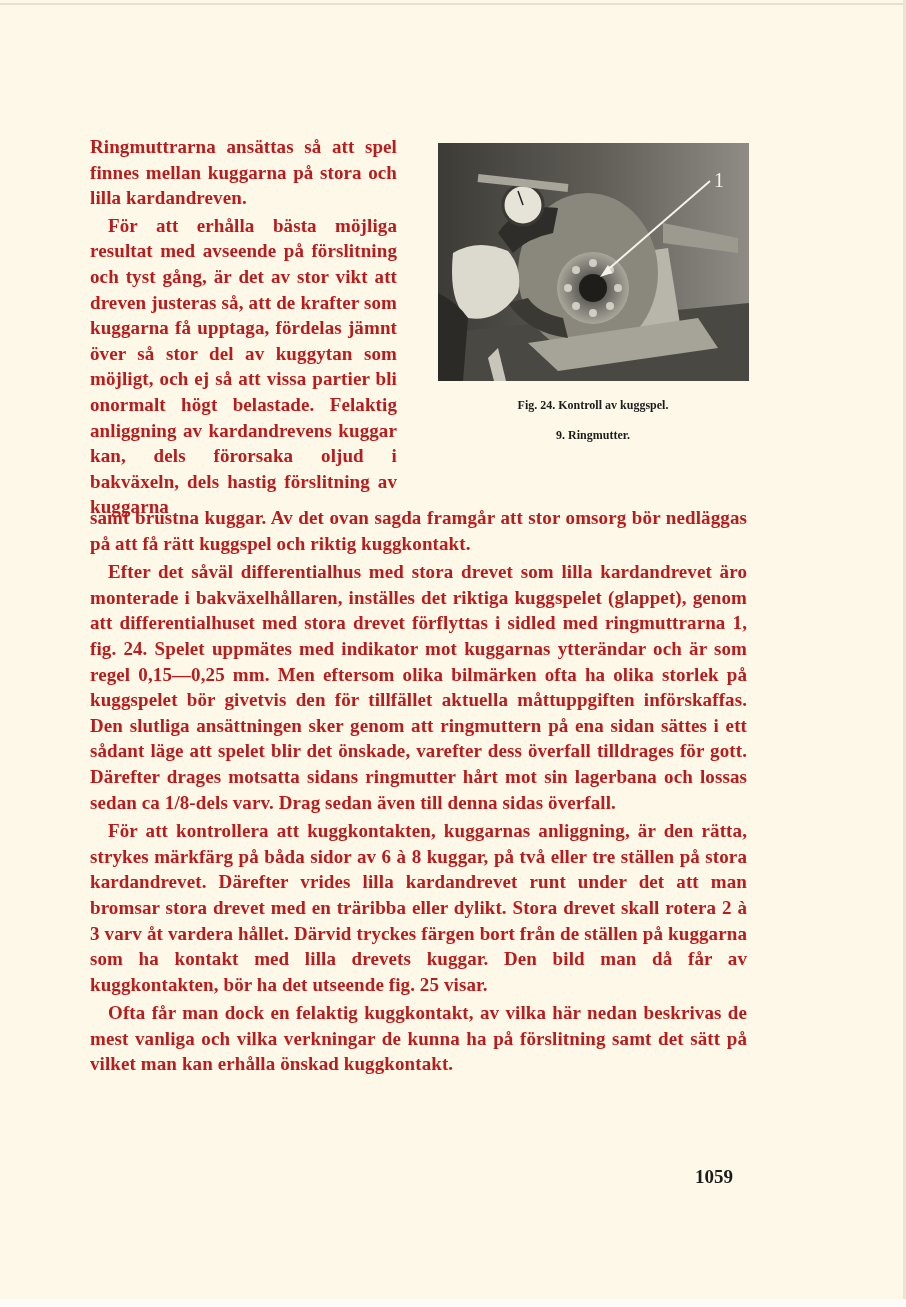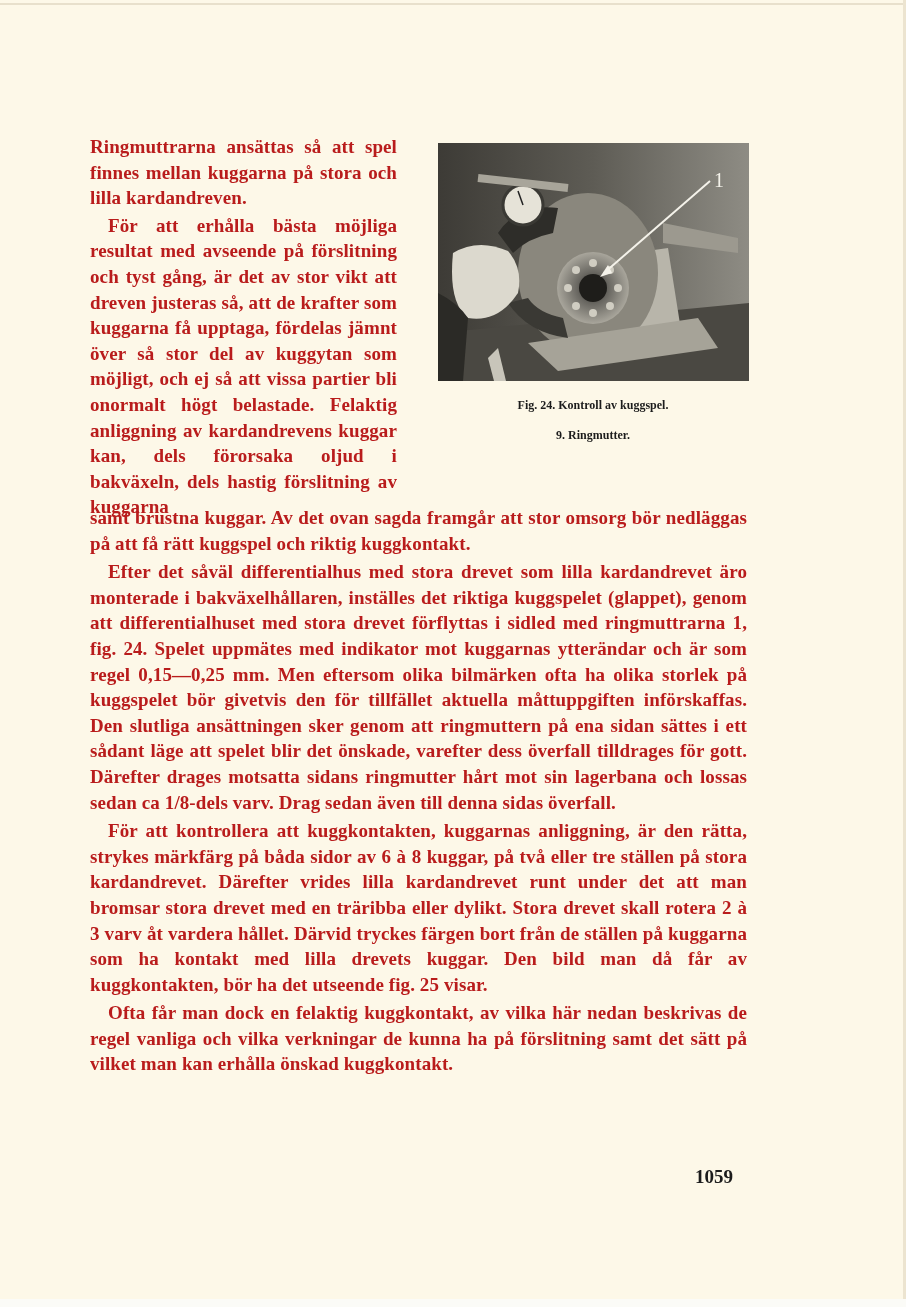--- a/index.html
+++ b/index.html
@@ -116,16 +116,16 @@
   </svg>
 </div>
 
 <div class="caption c1">Fig. 24. Kontroll av kuggspel.</div>
 <div class="caption c2">9. Ringmutter.</div>
 
 <div class="full-text text">
   <p>samt brustna kuggar. Av det ovan sagda framgår att stor omsorg bör nedläggas på att få rätt kuggspel och riktig kuggkontakt.</p>
   <p>Efter det såväl differentialhus med stora drevet som lilla kardandrevet äro monterade i bakväxelhållaren, inställes det riktiga kuggspelet (glappet), genom att differentialhuset med stora drevet förflyttas i sidled med ringmuttrarna 1, fig. 24. Spelet uppmätes med indikator mot kuggarnas ytterändar och är som regel 0,15—0,25 mm. Men eftersom olika bilmärken ofta ha olika storlek på kuggspelet bör givetvis den för tillfället aktuella måttuppgiften införskaffas. Den slutliga ansättningen sker genom att ringmuttern på ena sidan sättes i ett sådant läge att spelet blir det önskade, varefter dess överfall tilldrages för gott. Därefter drages motsatta sidans ringmutter hårt mot sin lagerbana och lossas sedan ca 1/8-dels varv. Drag sedan även till denna sidas överfall.</p>
   <p>För att kontrollera att kuggkontakten, kuggarnas anliggning, är den rätta, strykes märkfärg på båda sidor av 6 à 8 kuggar, på två eller tre ställen på stora kardandrevet. Därefter vrides lilla kardandrevet runt under det att man bromsar stora drevet med en träribba eller dylikt. Stora drevet skall rotera 2 à 3 varv åt vardera hållet. Därvid tryckes färgen bort från de ställen på kuggarna som ha kontakt med lilla drevets kuggar. Den bild man då får av kuggkontakten, bör ha det utseende fig. 25 visar.</p>
-  <p>Ofta får man dock en felaktig kuggkontakt, av vilka här nedan beskrivas de regel vanliga och vilka verkningar de kunna ha på förslitning samt det sätt på vilket man kan erhålla önskad kuggkontakt.</p>
+  <p>Ofta får man dock en felaktig kuggkontakt, av vilka här nedan beskrivas de mest vanliga och vilka verkningar de kunna ha på förslitning samt det sätt på vilket man kan erhålla önskad kuggkontakt.</p>
 </div>
 
 <div class="page-number">1059</div>
 
 </body></html>

